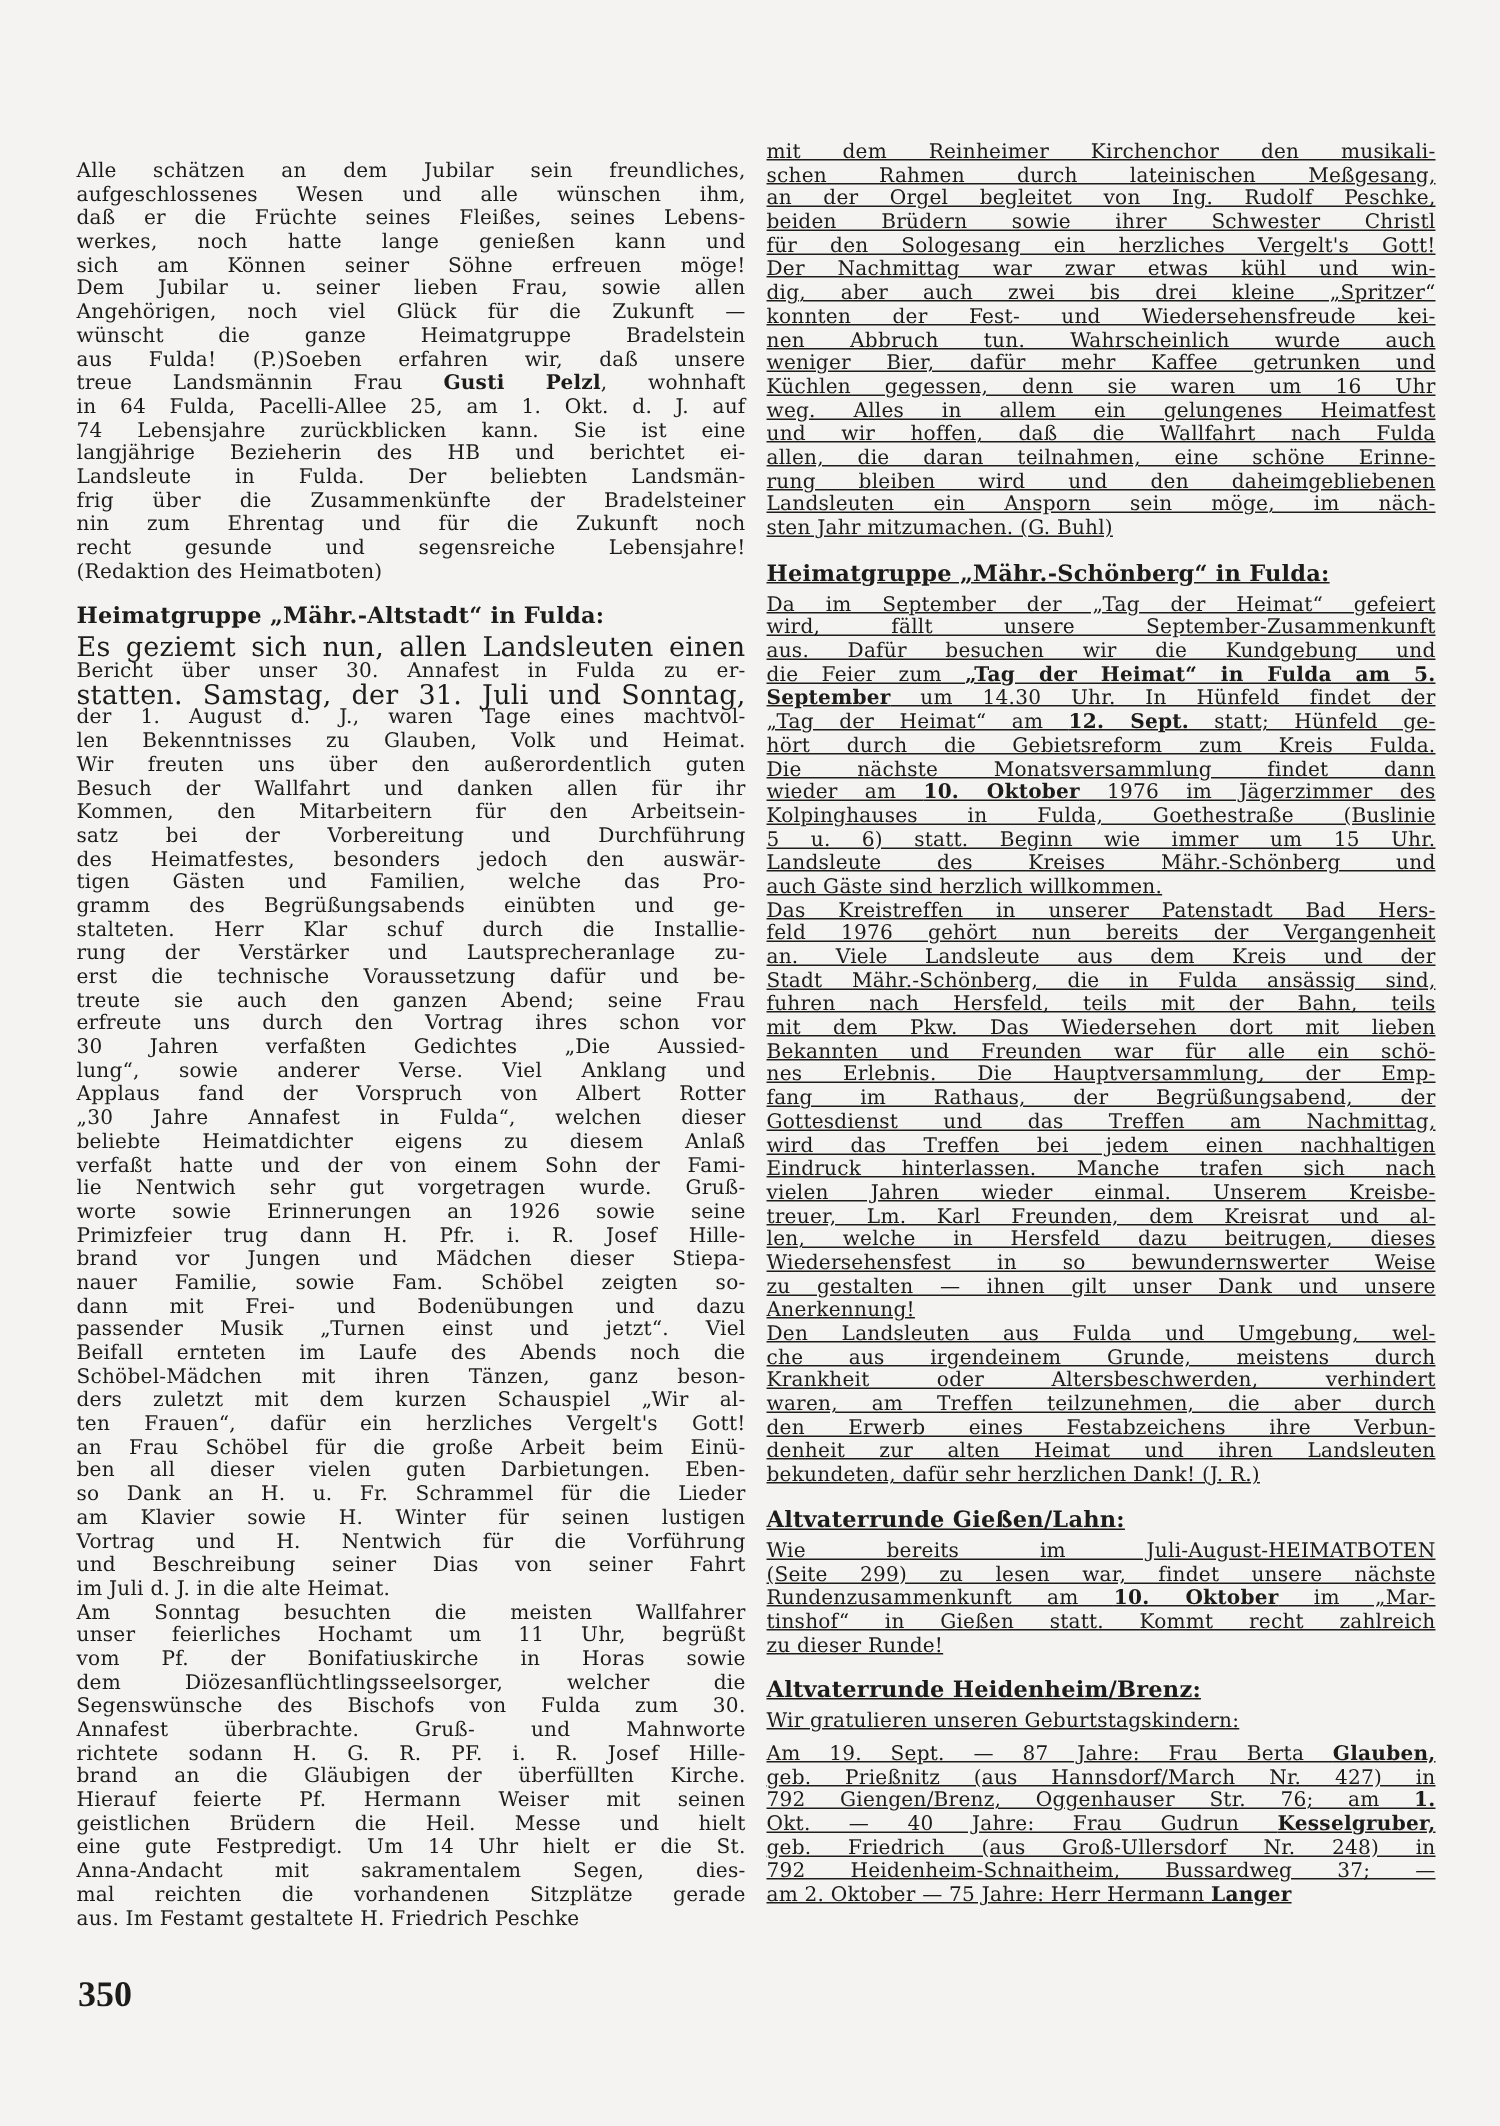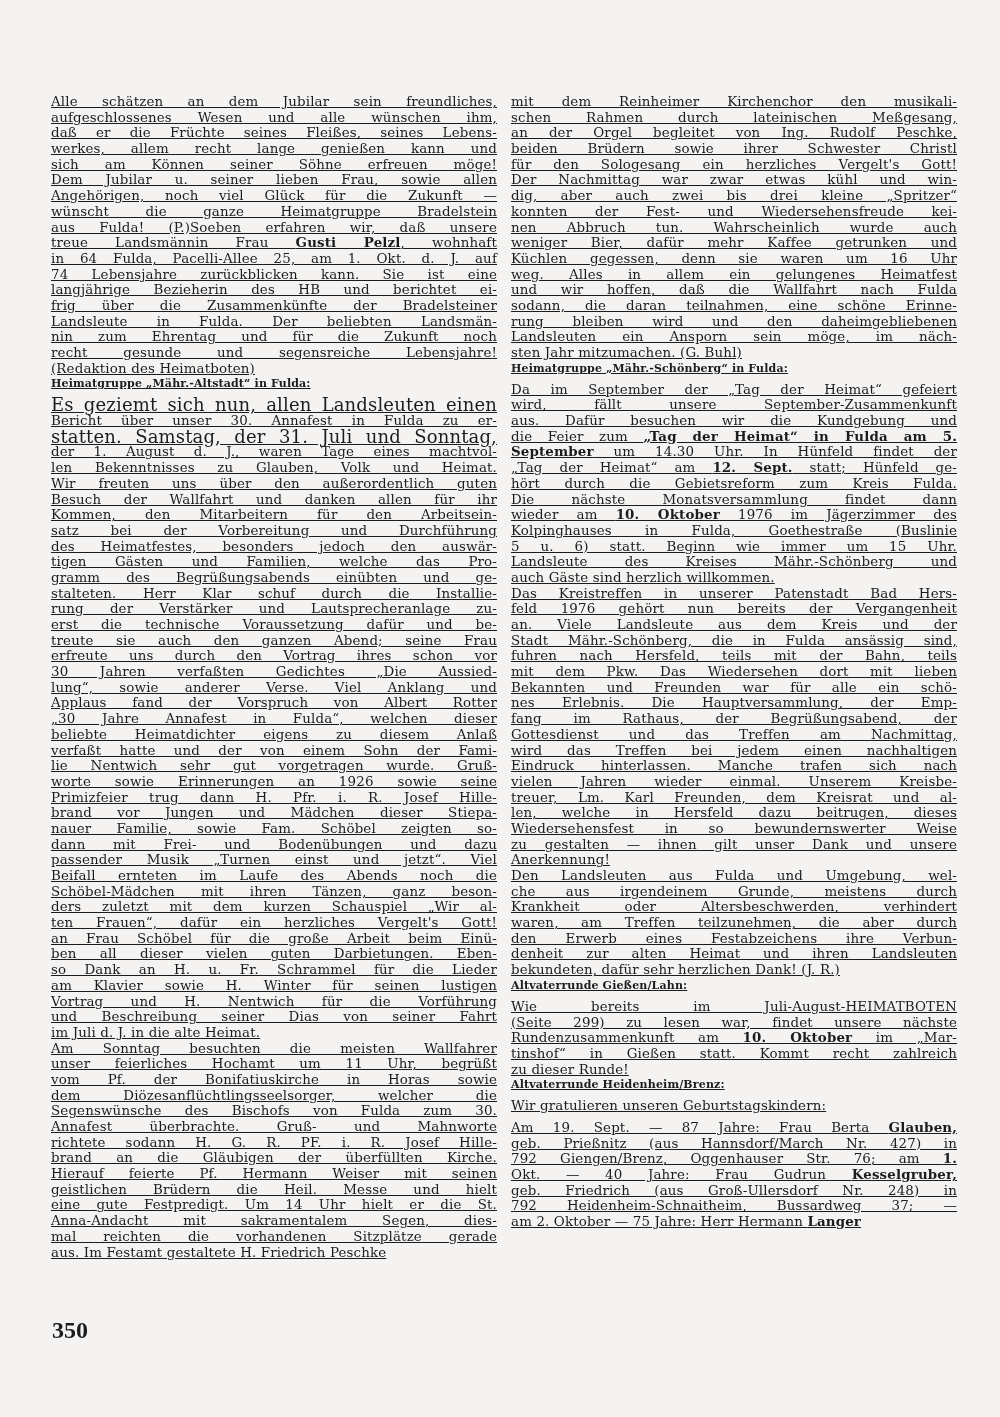--- a/index.html
+++ b/index.html
@@ -12,36 +12,37 @@
     color: #1c1c1c;
   }
   .col {
     position: absolute;
     top: 0;
     width: 446px;
     font-size: 13.4px;
     line-height: 15.7px;
     letter-spacing: 0.15px;
   }
-  .col-left { left: 51px; top: 94px; text-decoration: underline; }
+  .col-left { left: 51px; top: 107px; }
   .col-right { left: 511px; top: 94px; text-decoration: underline; }
   .line {
     display: block;
     text-align: justify;
     text-align-last: justify;
     white-space: nowrap;
     height: 15.7px;
   }
   .line.last { text-align-last: left; }
   .line.big { font-size: 18px; }
   .heading {
     font-weight: bold;
-    font-size: 11px;
+    font-size: 15px;
     display: block;
     white-space: nowrap;
+    margin-top: 14px;
     margin-bottom: 5px;
     height: 16px;
   }
   .gap { display: block; height: 6px; }
   b { font-weight: bold; }
   .page-number {
     position: absolute;
     left: 52px; top: 1317px;
     font-size: 24px;
     font-weight: bold;
@@ -49,32 +50,32 @@
   }
 </style>
 </head>
 <body>
 
 <div class="col col-left">
   <div>
       <span class="line">Alle schätzen an dem Jubilar sein freundliches,</span>
       <span class="line">aufgeschlossenes Wesen und alle wünschen ihm,</span>
       <span class="line">daß er die Früchte seines Fleißes, seines Lebens-</span>
-      <span class="line">werkes, allem recht lange genießen kann und</span>
+      <span class="line">werkes, noch hatte lange genießen kann und</span>
       <span class="line">sich am Können seiner Söhne erfreuen möge!</span>
       <span class="line">Dem Jubilar u. seiner lieben Frau, sowie allen</span>
       <span class="line">Angehörigen, noch viel Glück für die Zukunft —</span>
       <span class="line">wünscht die ganze Heimatgruppe Bradelstein</span>
       <span class="line">aus Fulda! (P.)Soeben erfahren wir, daß unsere</span>
       <span class="line">treue Landsmännin Frau <b>Gusti Pelzl</b>, wohnhaft</span>
       <span class="line">in 64 Fulda, Pacelli-Allee 25, am 1. Okt. d. J. auf</span>
       <span class="line">74 Lebensjahre zurückblicken kann. Sie ist eine</span>
       <span class="line">langjährige Bezieherin des HB und berichtet ei-</span>
+      <span class="line">Landsleute in Fulda. Der beliebten Landsmän-</span>
       <span class="line">frig über die Zusammenkünfte der Bradelsteiner</span>
-      <span class="line">Landsleute in Fulda. Der beliebten Landsmän-</span>
       <span class="line">nin zum Ehrentag und für die Zukunft noch</span>
       <span class="line">recht gesunde und segensreiche Lebensjahre!</span>
       <span class="line last">(Redaktion des Heimatboten)</span>
     </div>
 
   <span class="heading">Heimatgruppe „Mähr.-Altstadt“ in Fulda:</span>
   <div>
       <span class="line big">Es geziemt sich nun, allen Landsleuten einen</span>
       <span class="line">Bericht über unser 30. Annafest in Fulda zu er-</span>
       <span class="line big">statten. Samstag, der 31. Juli und Sonntag,</span>
@@ -143,21 +144,21 @@
       <span class="line">beiden Brüdern sowie ihrer Schwester Christl</span>
       <span class="line">für den Sologesang ein herzliches Vergelt's Gott!</span>
       <span class="line">Der Nachmittag war zwar etwas kühl und win-</span>
       <span class="line">dig, aber auch zwei bis drei kleine „Spritzer“</span>
       <span class="line">konnten der Fest- und Wiedersehensfreude kei-</span>
       <span class="line">nen Abbruch tun. Wahrscheinlich wurde auch</span>
       <span class="line">weniger Bier, dafür mehr Kaffee getrunken und</span>
       <span class="line">Küchlen gegessen, denn sie waren um 16 Uhr</span>
       <span class="line">weg. Alles in allem ein gelungenes Heimatfest</span>
       <span class="line">und wir hoffen, daß die Wallfahrt nach Fulda</span>
-      <span class="line">sodann, die daran teilnahmen, eine schöne Erinne-</span>
+      <span class="line">allen, die daran teilnahmen, eine schöne Erinne-</span>
       <span class="line">rung bleiben wird und den daheimgebliebenen</span>
       <span class="line">Landsleuten ein Ansporn sein möge, im näch-</span>
       <span class="line last">sten Jahr mitzumachen. (G. Buhl)</span>
     </div>
 
   <span class="heading">Heimatgruppe „Mähr.-Schönberg“ in Fulda:</span>
   <div>
       <span class="line">Da im September der „Tag der Heimat“ gefeiert</span>
       <span class="line">wird, fällt unsere September-Zusammenkunft</span>
       <span class="line">aus. Dafür besuchen wir die Kundgebung und</span>

